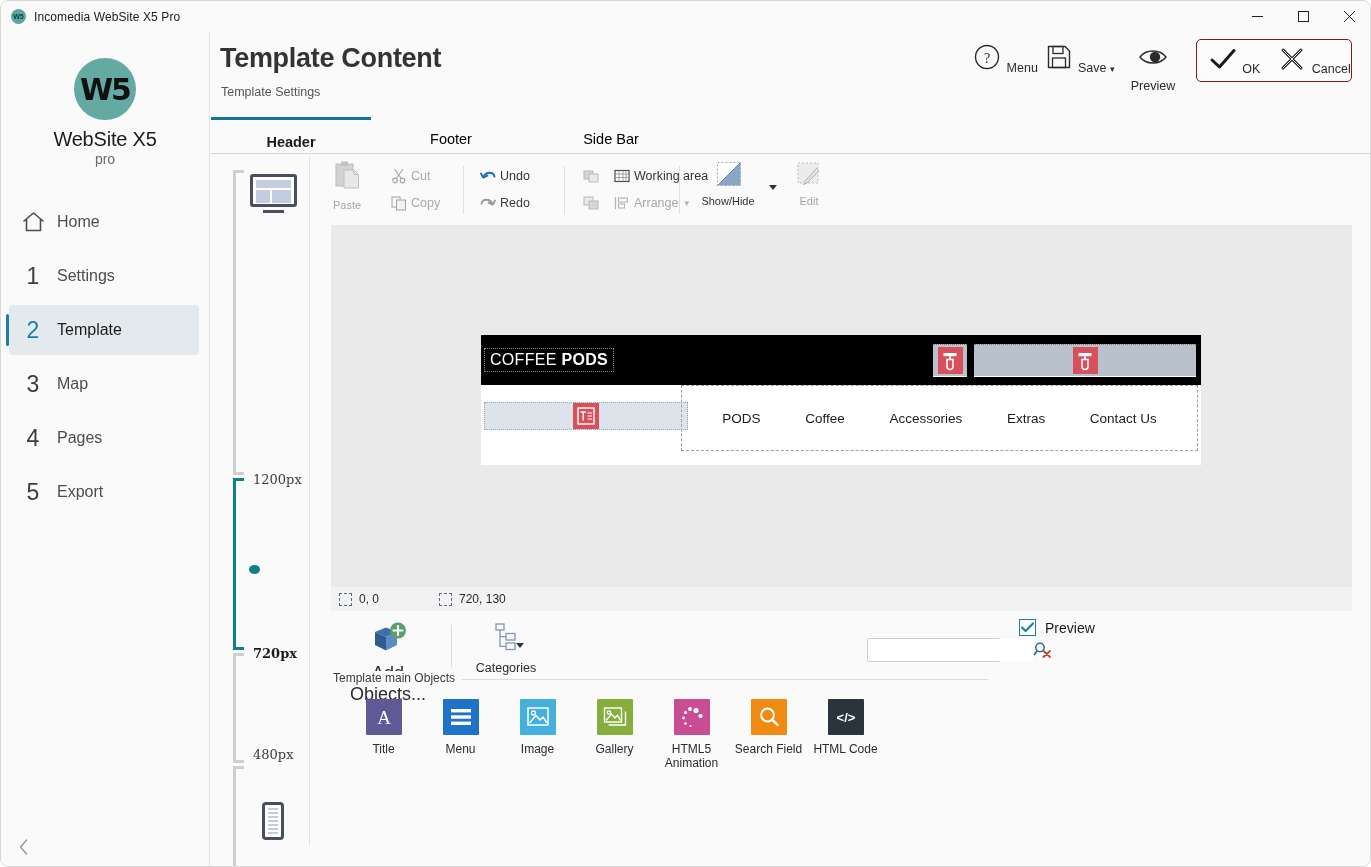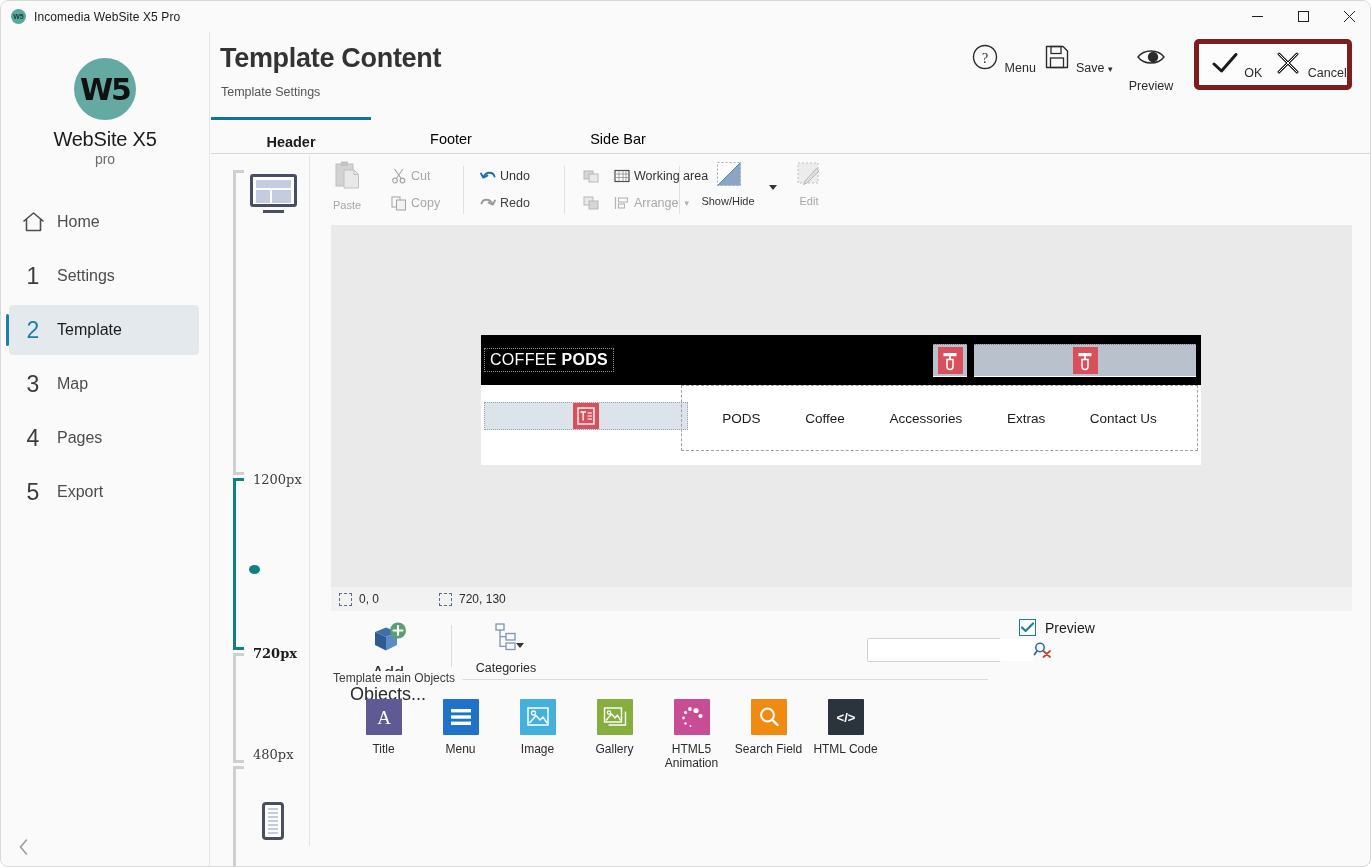--- a/index.html
+++ b/index.html
@@ -87,22 +87,22 @@
     position: absolute; left: 220px; top: 84px;
     font-size: 12.5px; color: #555;
   }
   .topbtns { position: absolute; right: 18px; top: 38px; display: flex; align-items: flex-start; }
   .topbtn {
     width: 74px; padding-top: 3px; text-align: center; cursor: pointer;
     color: #2b2b2b;
   }
   .topbtn .lbl { font-size: 12.5px; margin-top: 7px; }
   .topbtn-group {
-    display: flex; border: 5px solid #7f1d1d; border-radius: 5px;
-    background: #fcfcfc; margin-left: 6px; padding: 2px 0 4px 0;
+    display: flex; border: 1px solid #7f1d1d; border-radius: 5px;
+    background: #fcfcfc; margin-left: 6px; padding: 2px 0 4px 0; gap: 6px;
   }
 
   
   .tabbar {
     position: absolute; left: 210px; top: 116px; width: 1161px; height: 37px;
     border-bottom: 1px solid #d7d7d7;
   }
   .tab {
     position: absolute; top: 0; height: 37px; line-height: 44px;
     text-align: center; font-size: 14.5px; color: #000000; cursor: pointer;
@@ -389,21 +389,21 @@
           <path d="M6 5 L24 23 M24 5 L6 23" fill="none" stroke="#fafafa" stroke-width="1" stroke-linecap="round"></path>
         </svg>
         <span class="lbl">Cancel</span>
       </div>
     </div>
   </div>
 
   <div class="tabbar">
     <div class="tab active" style="left:0px; width:160px;">Header</div>
     <div class="tab" style="left:160px; width:160px;">Footer</div>
-    <div class="tab" style="left:327px; width:160px;">Side Bar</div>
+    <div class="tab" style="left:320px; width:160px;">Side Bar</div>
   </div>
 
   <div class="ruler">
     <div class="devtop">
       <div class="r1"></div>
       <div class="r2">
           <i style="width:16px"></i>
           <i style="width:21px"></i>
         </div>
     </div>

